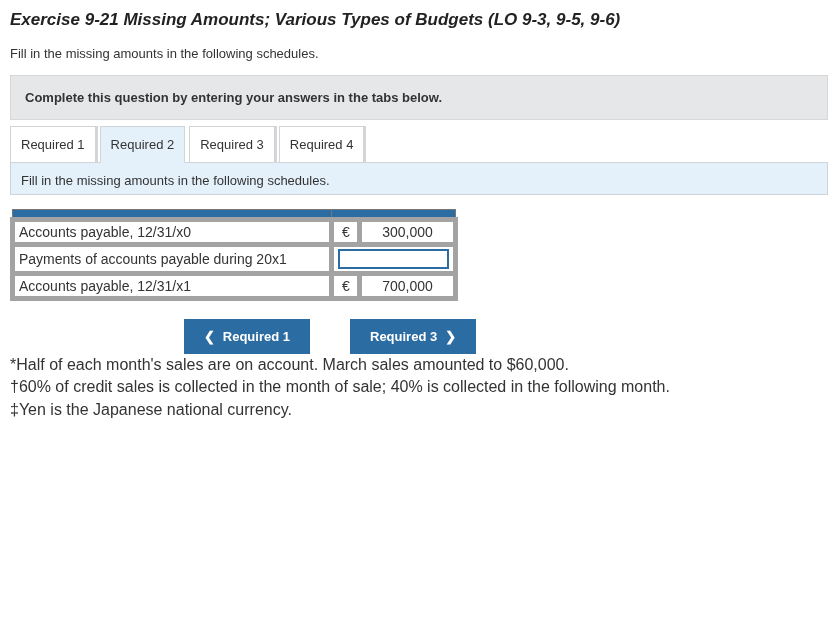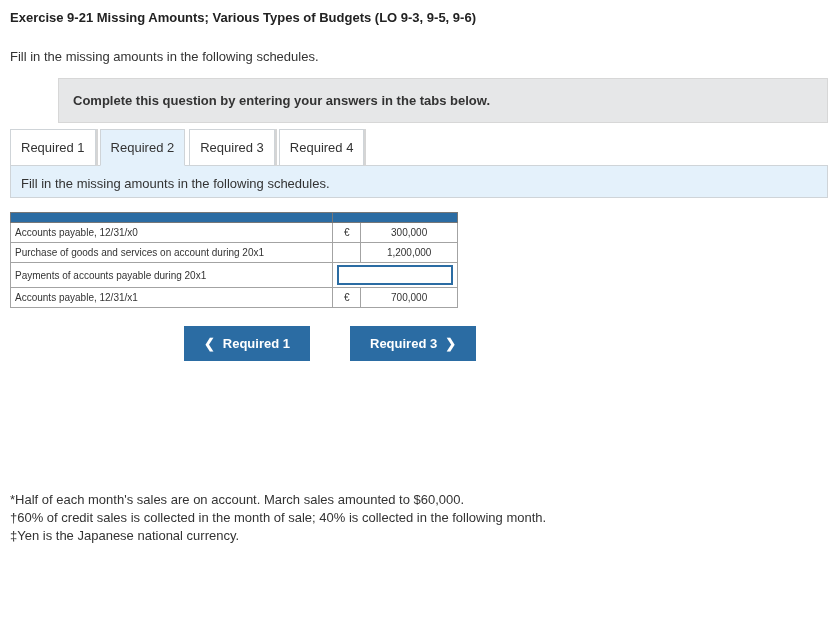--- a/index.html
+++ b/index.html
@@ -6,37 +6,37 @@
   body {
     margin: 0;
     padding: 10px;
     font-family: Arial, Helvetica, sans-serif;
     font-size: 13px;
     color: #333;
     background: #fff;
     width: 838px;
   }
   .title {
-    font-size: 13px;
+    font-size: 17px;
     font-weight: bold;
     color: #222;
-    margin-bottom: 24px;
+    margin-bottom: 16px;
+    font-style: italic;
   }
   .instruction {
     margin-bottom: 14px;
     font-size: 13px;
   }
   .greybox {
     background: #e6e7e8;
     border: 1px solid #d7d7d7;
     padding: 14px 14px;
     font-weight: bold;
     font-size: 13px;
     margin-bottom: 6px;
-    margin-left: 48px;
   }
   .tabs {
     display: flex;
     gap: 4px;
     margin-top: 6px;
   }
   .tab {
     border: 1px solid #cfd4d8;
     background: #fff;
     padding: 10px 10px;
@@ -67,23 +67,23 @@
     border-collapse: collapse;
     width: 100%;
   }
   table.schedule th.headerbar {
     background: #2b6ca3;
     height: 10px;
     border: 1px solid #777;
     padding: 0;
   }
   table.schedule td {
-    border: 1px solid #a3a3a3;
+    border: 5px solid #a3a3a3;
     padding: 2px 4px;
-    font-size: 10px;
+    font-size: 14px;
     vertical-align: middle;
     background: #fff;
     height: 20px;
   }
   td.desc { width: 300px; }
   td.cur { width: 26px; text-align: center; }
   td.val { width: 90px; text-align: center; padding-right: 6px; }
   td.input-cell {
     background: #fff;
     padding: 0;
@@ -109,22 +109,21 @@
     font-weight: bold;
     cursor: pointer;
     display: flex;
     align-items: center;
     gap: 8px;
   }
   .chevron {
     font-weight: bold;
   }
   .footnotes {
-    margin-top: 130px;
-    font-size: 13px;
+    font-size: 16px;
     line-height: 1.4;
   }
 </style>
 </head>
 <body>
 
 <div class="title">Exercise 9-21 Missing Amounts; Various Types of Budgets (LO 9-3, 9-5, 9-6)</div>
 <div class="instruction">Fill in the missing amounts in the following schedules.</div>
 
 <div class="greybox">Complete this question by entering your answers in the tabs below.</div>
@@ -146,25 +145,20 @@
         <tr>
       <th class="headerbar"></th>
       <th class="headerbar" colspan="2"></th>
     </tr>
     <tr>
       <td class="desc">Accounts payable, 12/31/x0</td>
       <td class="cur">€</td>
       <td class="val">300,000</td>
     </tr>
     <tr>
-      <td class="desc">Purchase of goods and services on account during 20x1</td>
-      <td class="cur"></td>
-      <td class="val">1,200,000</td>
-    </tr>
-    <tr>
       <td class="desc">Payments of accounts payable during 20x1</td>
       <td class="input-cell" colspan="2">
         <div class="inner"></div>
       </td>
     </tr>
     <tr>
       <td class="desc">Accounts payable, 12/31/x1</td>
       <td class="cur">€</td>
       <td class="val">700,000</td>
     </tr>

